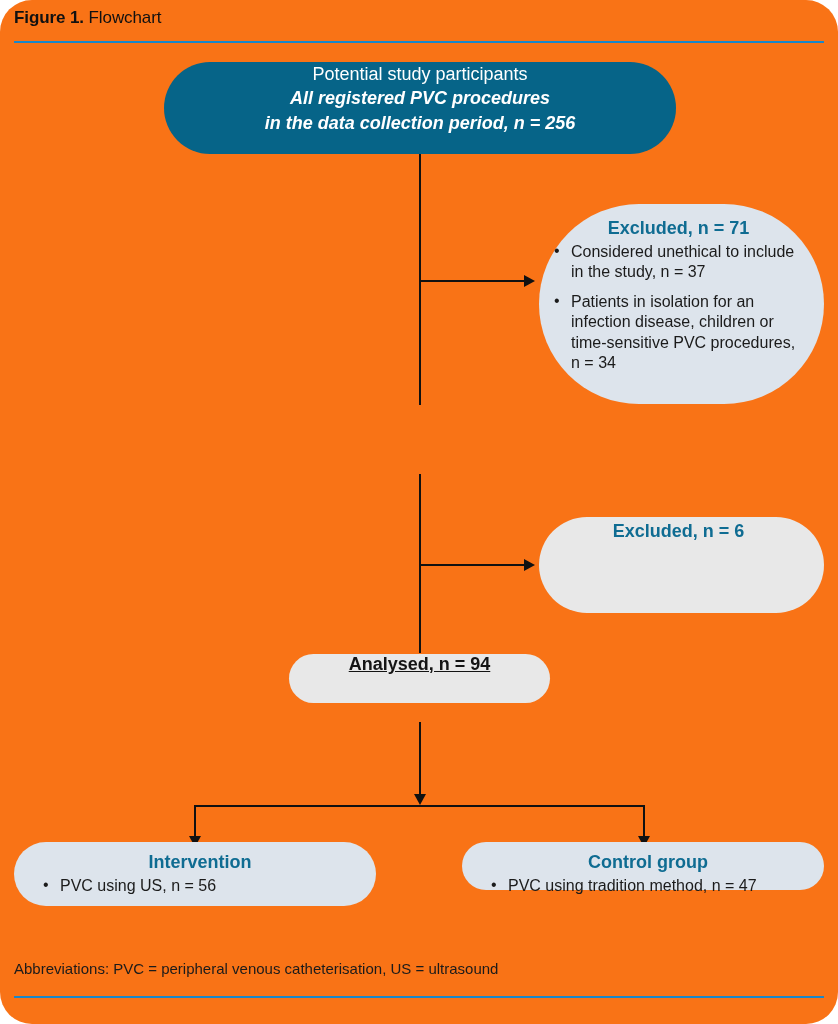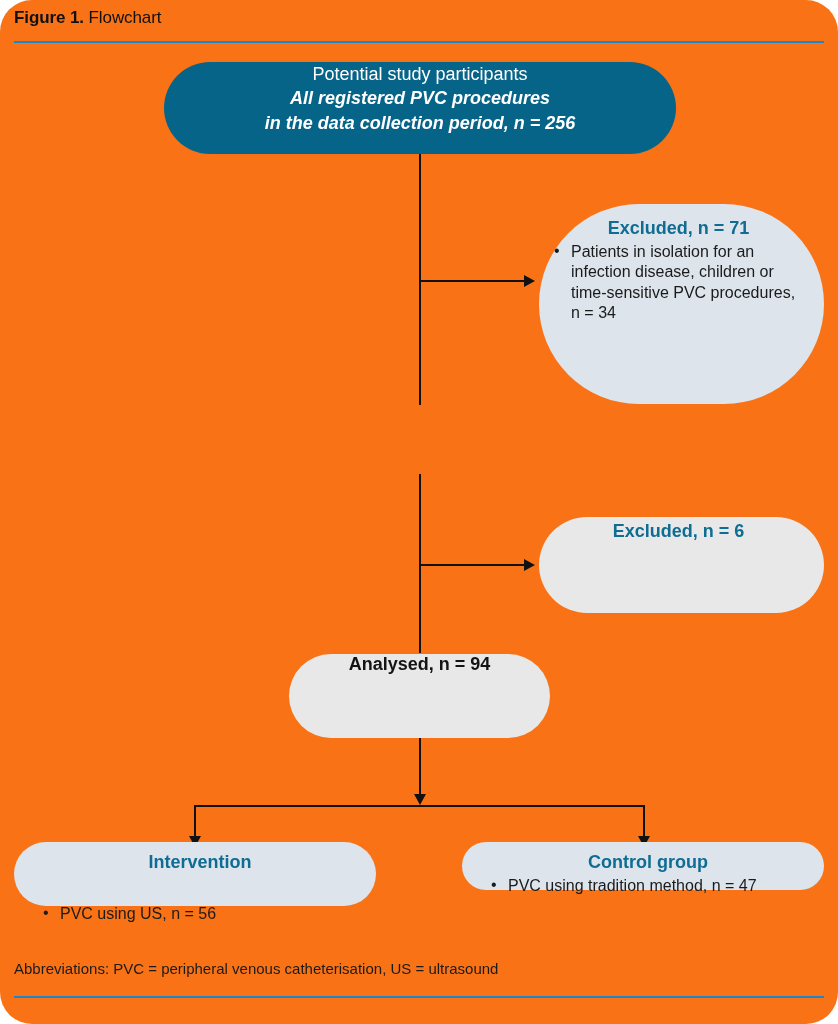--- a/index.html
+++ b/index.html
@@ -196,34 +196,35 @@
 
   <div class="node primary" style="left:164px; top:62px; width:512px; height:92px; padding:0 26px;">
     <div class="line-reg">Potential study participants</div>
     <div class="line-bold">All registered PVC procedures</div>
     <div class="line-bold">in the data collection period, n = 256</div>
   </div>
 
   <div class="node bluegrey" style="left:539px; top:198px; width:285px; height:200px; padding:14px 16px 14px 10px;margin-top:6px;">
     <div class="node-title">Excluded, n = 71</div>
     <ul class="bullets">
+      <li>Considered unethical to include in the study, n = 37</li>
       <li>Patients in isolation for an infection disease, children or time-sensitive PVC procedures, n = 34</li>
     </ul>
   </div>
 
 
   <div class="node neutral" style="left:539px; top:517px; width:285px; height:96px; padding:4px 16px 12px 10px;">
     <div class="node-title">Excluded, n = 6</div>
   </div>
 
-  <div class="node neutral centered" style="left:289px; top:654px; width:261px; height:84px;">
+  <div class="node neutral centered" style="left:289px; top:654px; width:261px; height:49px;text-decoration:underline;">
     <div class="node-heading">Analysed, n = 94</div>
   </div>
 
-  <div class="node bluegrey" style="left:14px; top:842px; width:362px; height:64px; padding:10px 14px 10px 24px;gap:28px;">
+  <div class="node bluegrey" style="left:14px; top:842px; width:362px; height:64px; padding:10px 14px 10px 24px;">
     <div class="node-title">Intervention</div>
     <ul class="bullets tight">
       <li>PVC using US, n = 56</li>
     </ul>
   </div>
 
   <div class="node bluegrey" style="left:462px; top:842px; width:362px; height:48px; padding:10px 14px 10px 24px;">
     <div class="node-title">Control group</div>
     <ul class="bullets tight">
       <li>PVC using tradition method, n = 47</li>

